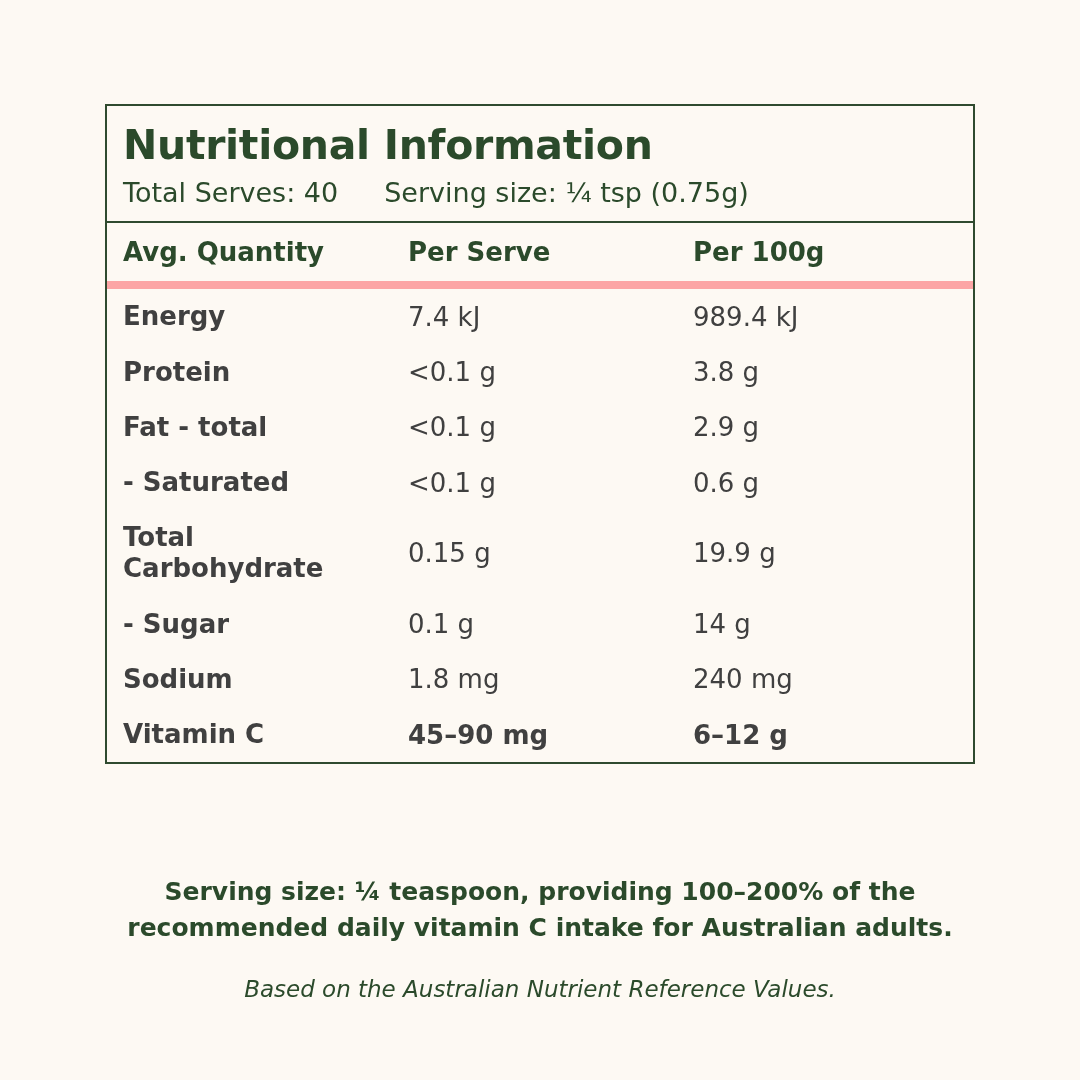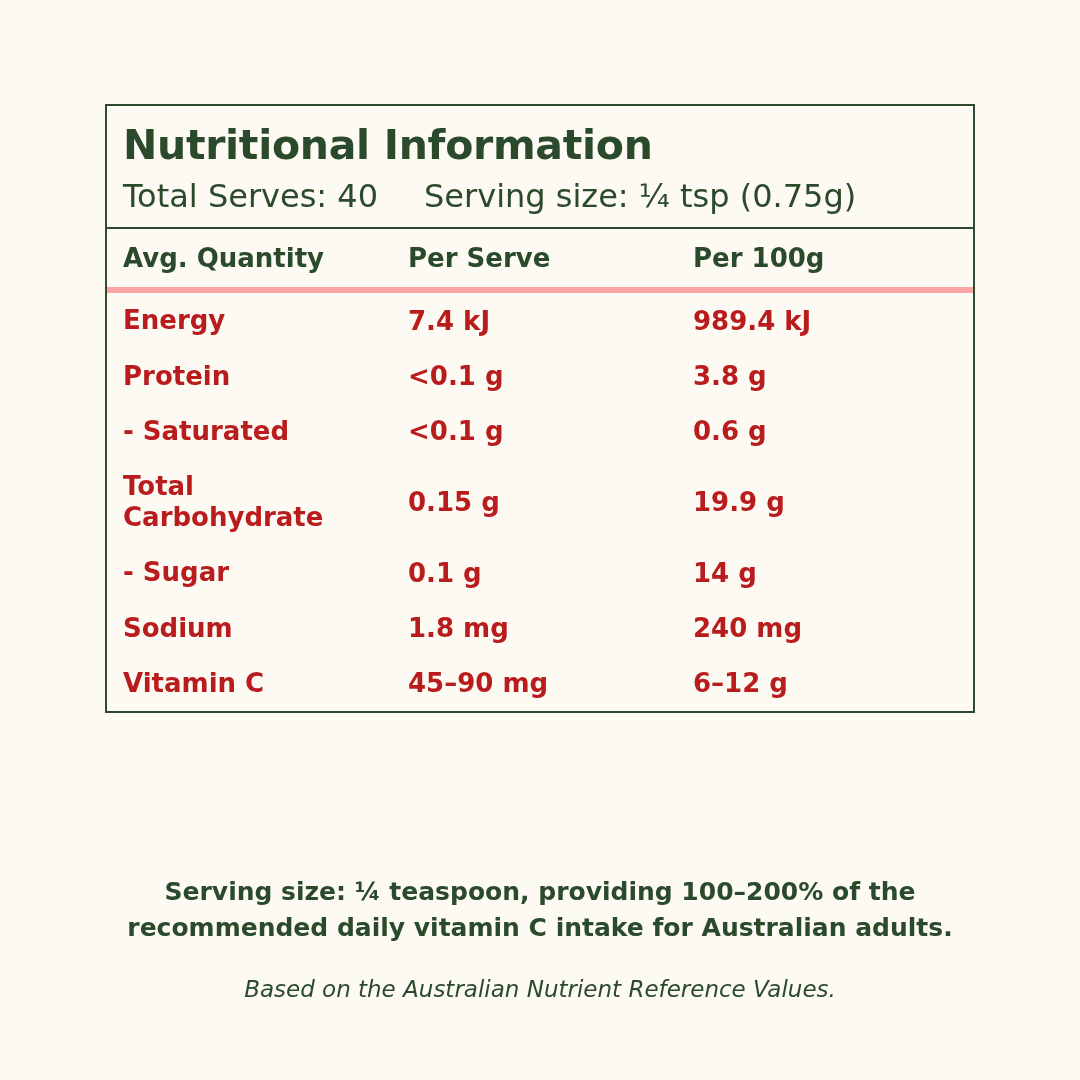--- a/index.html
+++ b/index.html
@@ -37,21 +37,21 @@
     font-size: 41px;
     font-weight: bold;
     letter-spacing: -0.3px;
     line-height: 1.05;
     color: #2b4a2b;
     margin: 0 0 10px 0;
   }
   .serves-line {
     display: flex;
     align-items: baseline;
-    font-size: 32px;
+    font-size: 27px;
     color: #2b4a2b;
     line-height: 1.2;
   }
   .serves-total {
     margin-right: 46px;
     white-space: nowrap;
   }
   .serves-size {
     white-space: nowrap;
   }
@@ -64,35 +64,35 @@
   table.nut col.c2 { width: 285px; }
   table.nut col.c3 { width: 296px; }
   table.nut th {
     text-align: left;
     font-size: 26px;
     font-weight: bold;
     padding: 14px 16px 14px 16px;
     color: #2b4a2b;
   }
   table.nut thead tr {
-    border-bottom: 6px solid #fca5a5;
+    border-bottom: 8px solid #fca5a5;
     border-radius: 22px;
   }
   table.nut td {
     font-size: 26px;
     padding: 12px 16px 12px 16px;
-    color: #b91c1c;
+    color: #404040;
     vertical-align: middle;
   }
   table.nut td.label {
     font-weight: bold;
     line-height: 1.2;
   }
   table.nut td.value {
-    font-weight: bold;
+    font-weight: normal;
   }
   table.nut tr.highlight td {
     font-weight: bold;
   }
   .footnote {
     position: absolute;
     left: 105px;
     top: 874px;
     width: 870px;
     text-align: center;
@@ -147,20 +147,25 @@
             <td class="label">Energy</td>
             <td class="value">7.4 kJ</td>
             <td class="value">989.4 kJ</td>
           </tr>
           <tr>
             <td class="label">Protein</td>
             <td class="value">&lt;0.1 g</td>
             <td class="value">3.8 g</td>
           </tr>
           <tr>
+            <td class="label">Fat - total</td>
+            <td class="value">&lt;0.1 g</td>
+            <td class="value">2.9 g</td>
+          </tr>
+          <tr>
             <td class="label">- Saturated</td>
             <td class="value">&lt;0.1 g</td>
             <td class="value">0.6 g</td>
           </tr>
           <tr>
             <td class="label">Total Carbohydrate</td>
             <td class="value">0.15 g</td>
             <td class="value">19.9 g</td>
           </tr>
           <tr>

